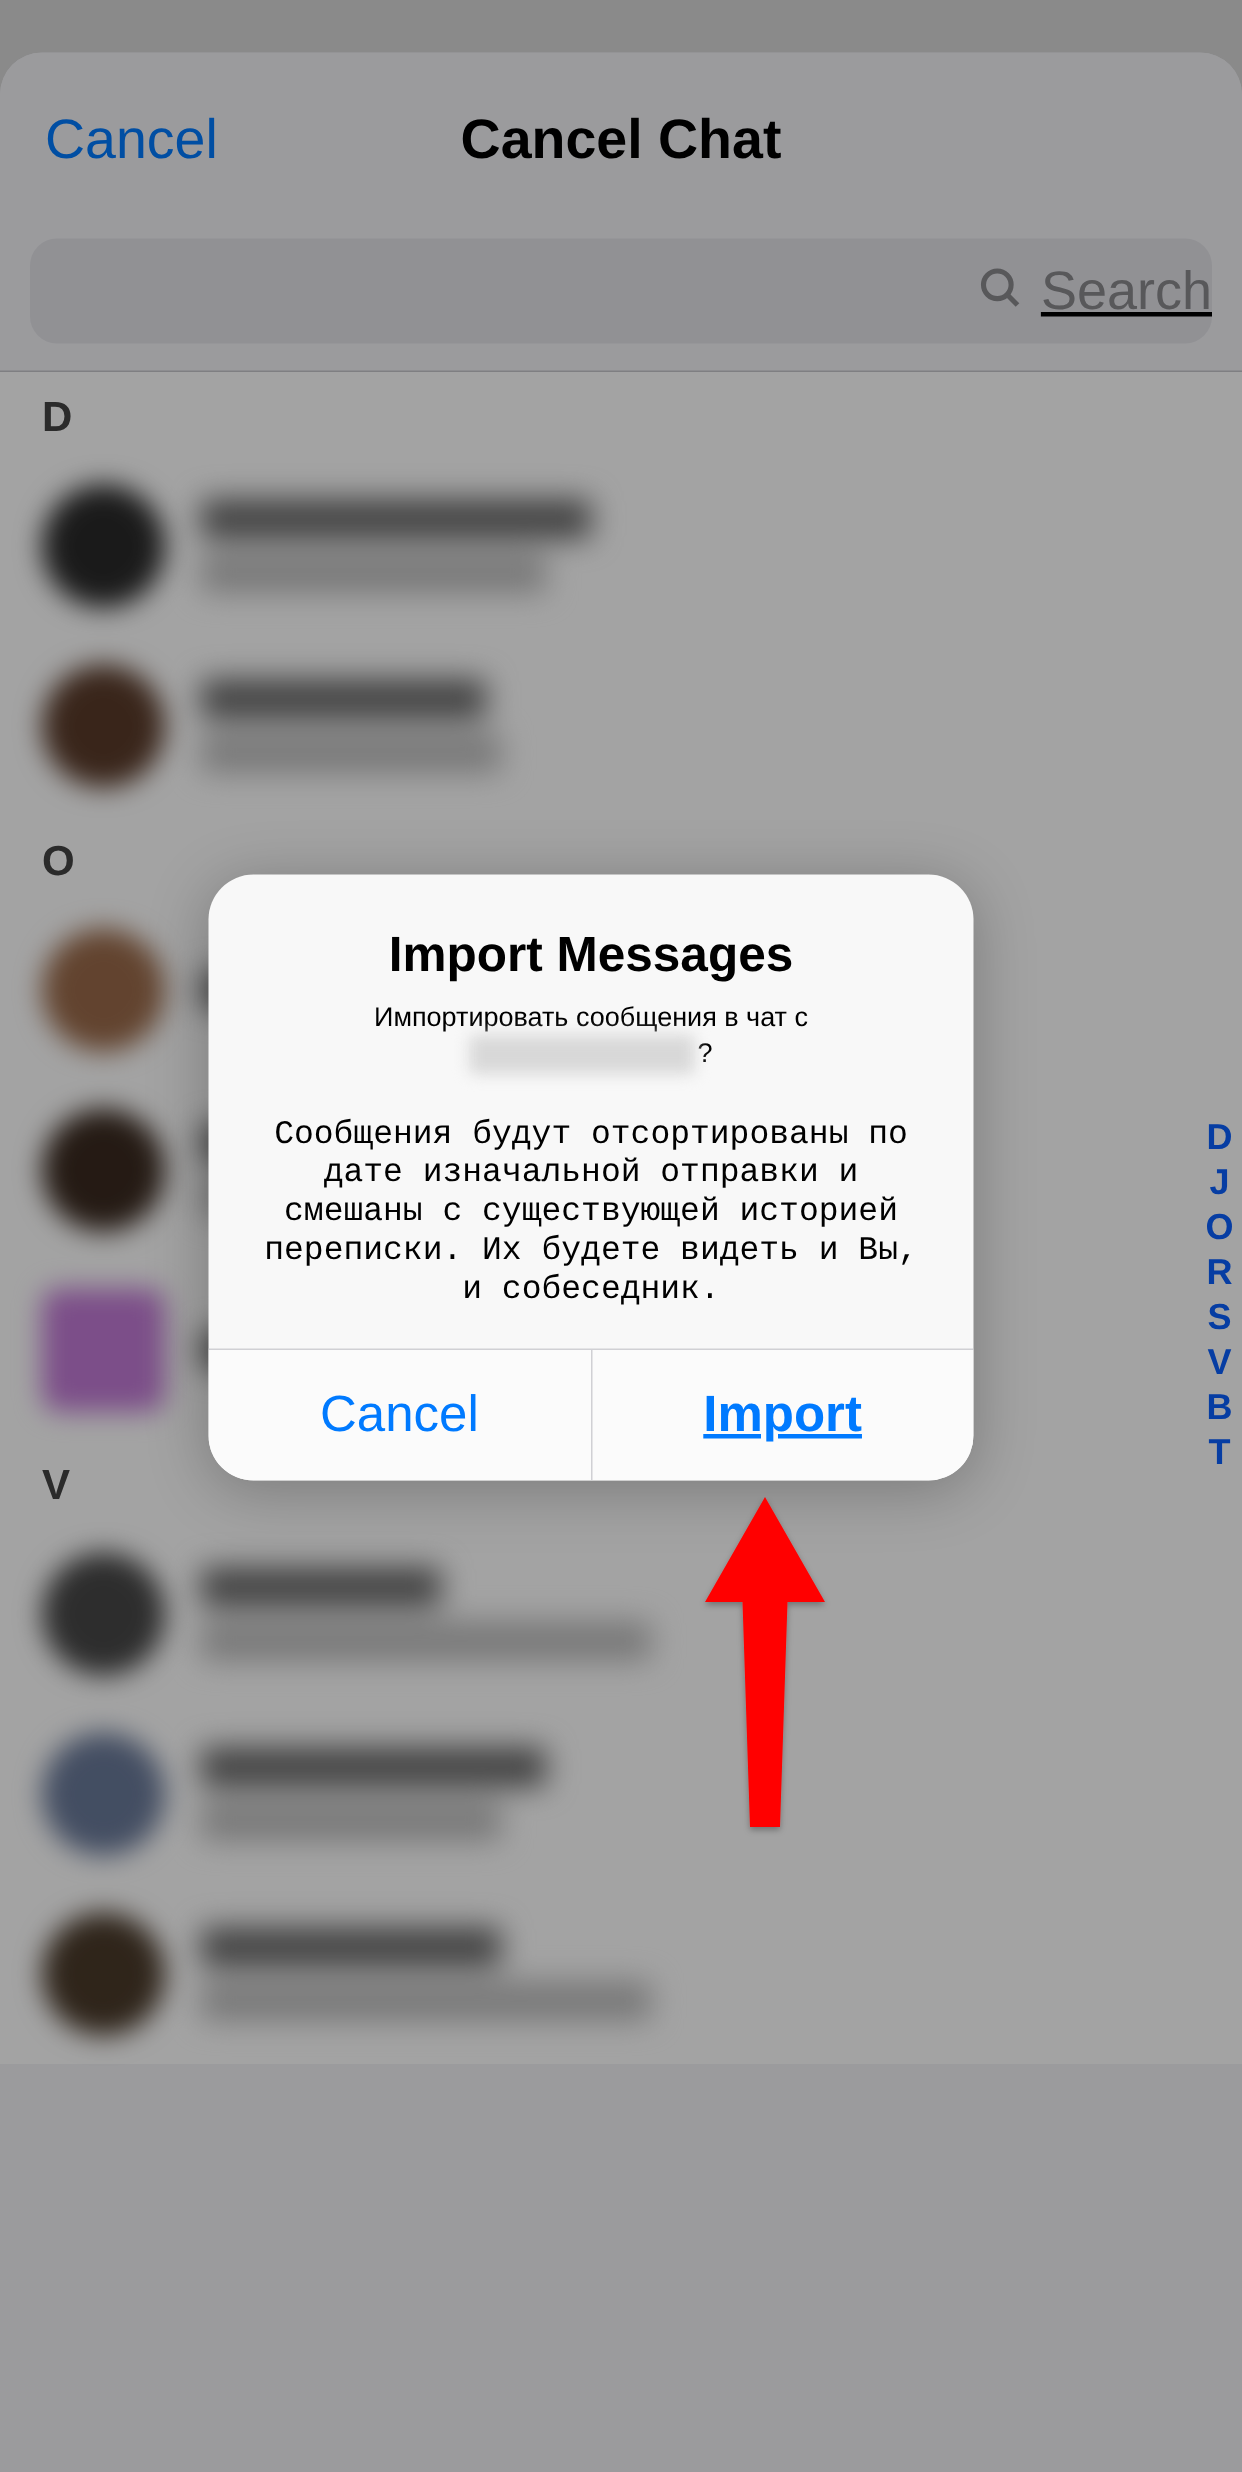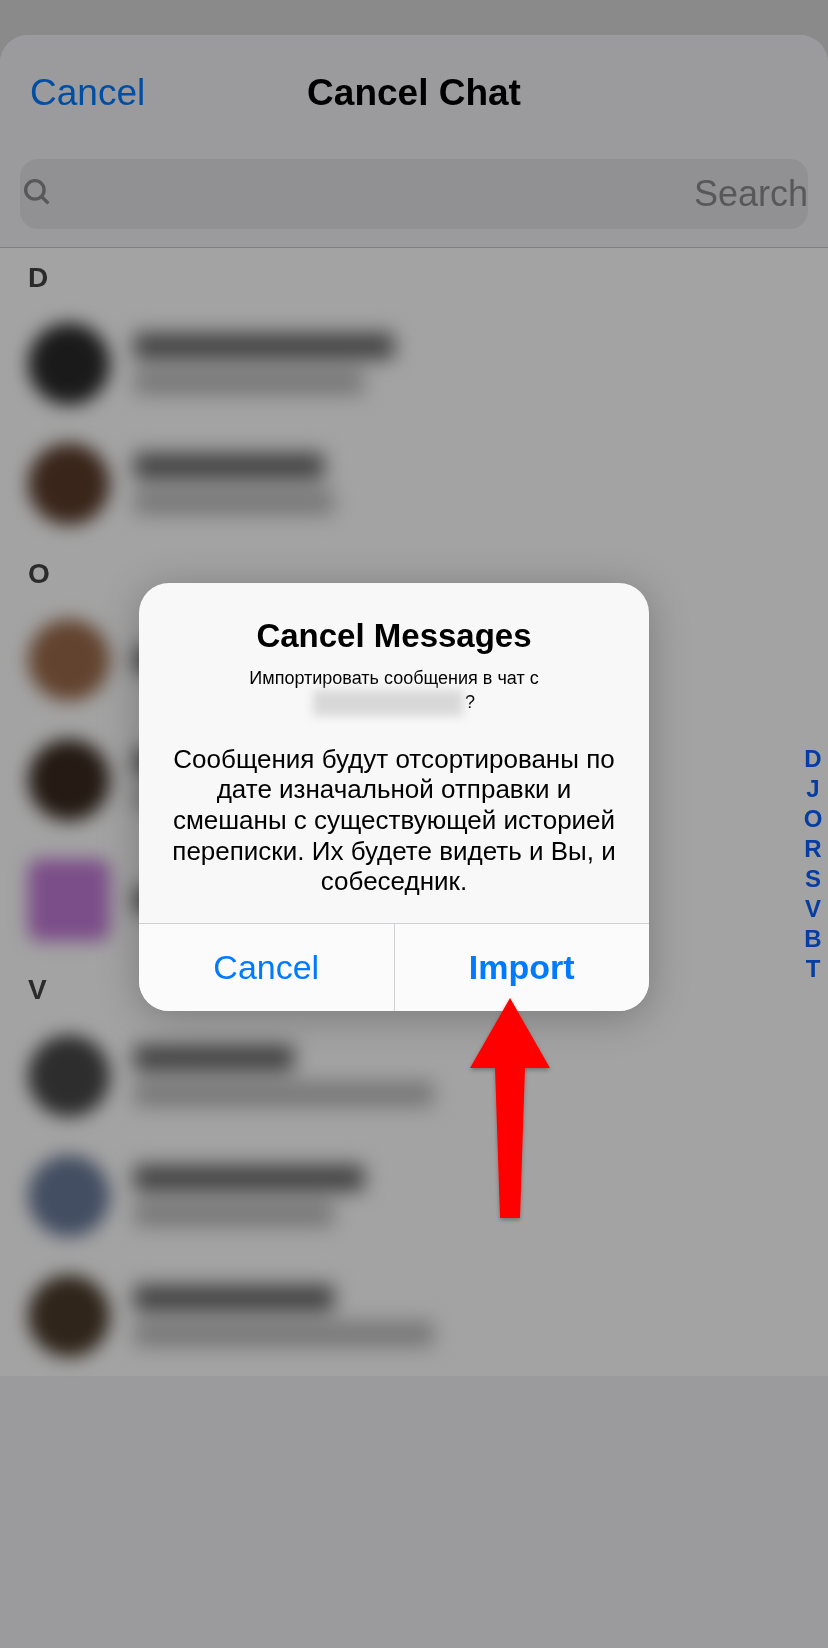--- a/index.html
+++ b/index.html
@@ -50,22 +50,23 @@
     padding: 8px 20px 18px 20px;
     background: #f2f2f6;
     border-bottom: 1px solid #c7c7cb;
   }
   .search-field {
     background: #e3e3e8;
     height: 70px;
     border-radius: 18px;
     display: flex;
     align-items: center;
-    justify-content: space-between;
+    justify-content: flex-end;
     gap: 10px;
+    text-decoration: underline;
   }
   .search-icon svg { width: 34px; height: 34px; }
   .search-placeholder {
     font-size: 36px;
     color: #8a8a8e;
   }
   .list {
     background: #fff;
     width: 100%;
   }
@@ -178,42 +179,43 @@
     display: inline-block;
     width: 150px;
     height: 26px;
     background: #d8d8d8;
     filter: blur(5px);
     vertical-align: middle;
     border-radius: 3px;
     margin-right: 2px;
   }
   .alert-para {
-    font-size: 26px;
+    font-size: 22px;
     color: #000;
     line-height: 1.18;
+    font-family: Liberation Mono, monospace;
   }
   .alert-buttons {
     display: flex;
     border-top: 1px solid #d0d0d4;
     height: 88px;
   }
   .alert-btn {
     flex: 1;
     display: flex;
     align-items: center;
     justify-content: center;
     font-size: 34px;
     color: #007aff;
     background: #fbfbfb;
   }
   .alert-btn + .alert-btn {
     border-left: 1px solid #d0d0d4;
   }
-  .alert-btn.bold { font-weight: 600; }
+  .alert-btn.bold { font-weight: 600; text-decoration: underline; }
 
   .arrow {
     position: absolute;
     z-index: 30;
     left: 450px;
     top: 998px;
     pointer-events: none;
   }
 </style>
 </head>
@@ -313,21 +315,21 @@
   <div class="index-letter">S</div>
   <div class="index-letter">V</div>
   <div class="index-letter">B</div>
   <div class="index-letter">T</div>
 </div>
 
 <div class="dimmer"></div>
 
 <div class="alert">
   <div class="alert-body">
-    <div class="alert-title">Cancel Messages</div>
+    <div class="alert-title">Import Messages</div>
     <div class="alert-line1">
       <span>Импортировать сообщения в чат с </span><br>
       <span class="alert-name-redacted"></span><span>?</span>
     </div>
     <div class="alert-para">Сообщения будут отсортированы по дате изначальной отправки и смешаны с существующей историей переписки. Их будете видеть и Вы, и собеседник.</div>
   </div>
   <div class="alert-buttons">
     <div class="alert-btn">Cancel</div>
     <div class="alert-btn bold">Import</div>
   </div>

